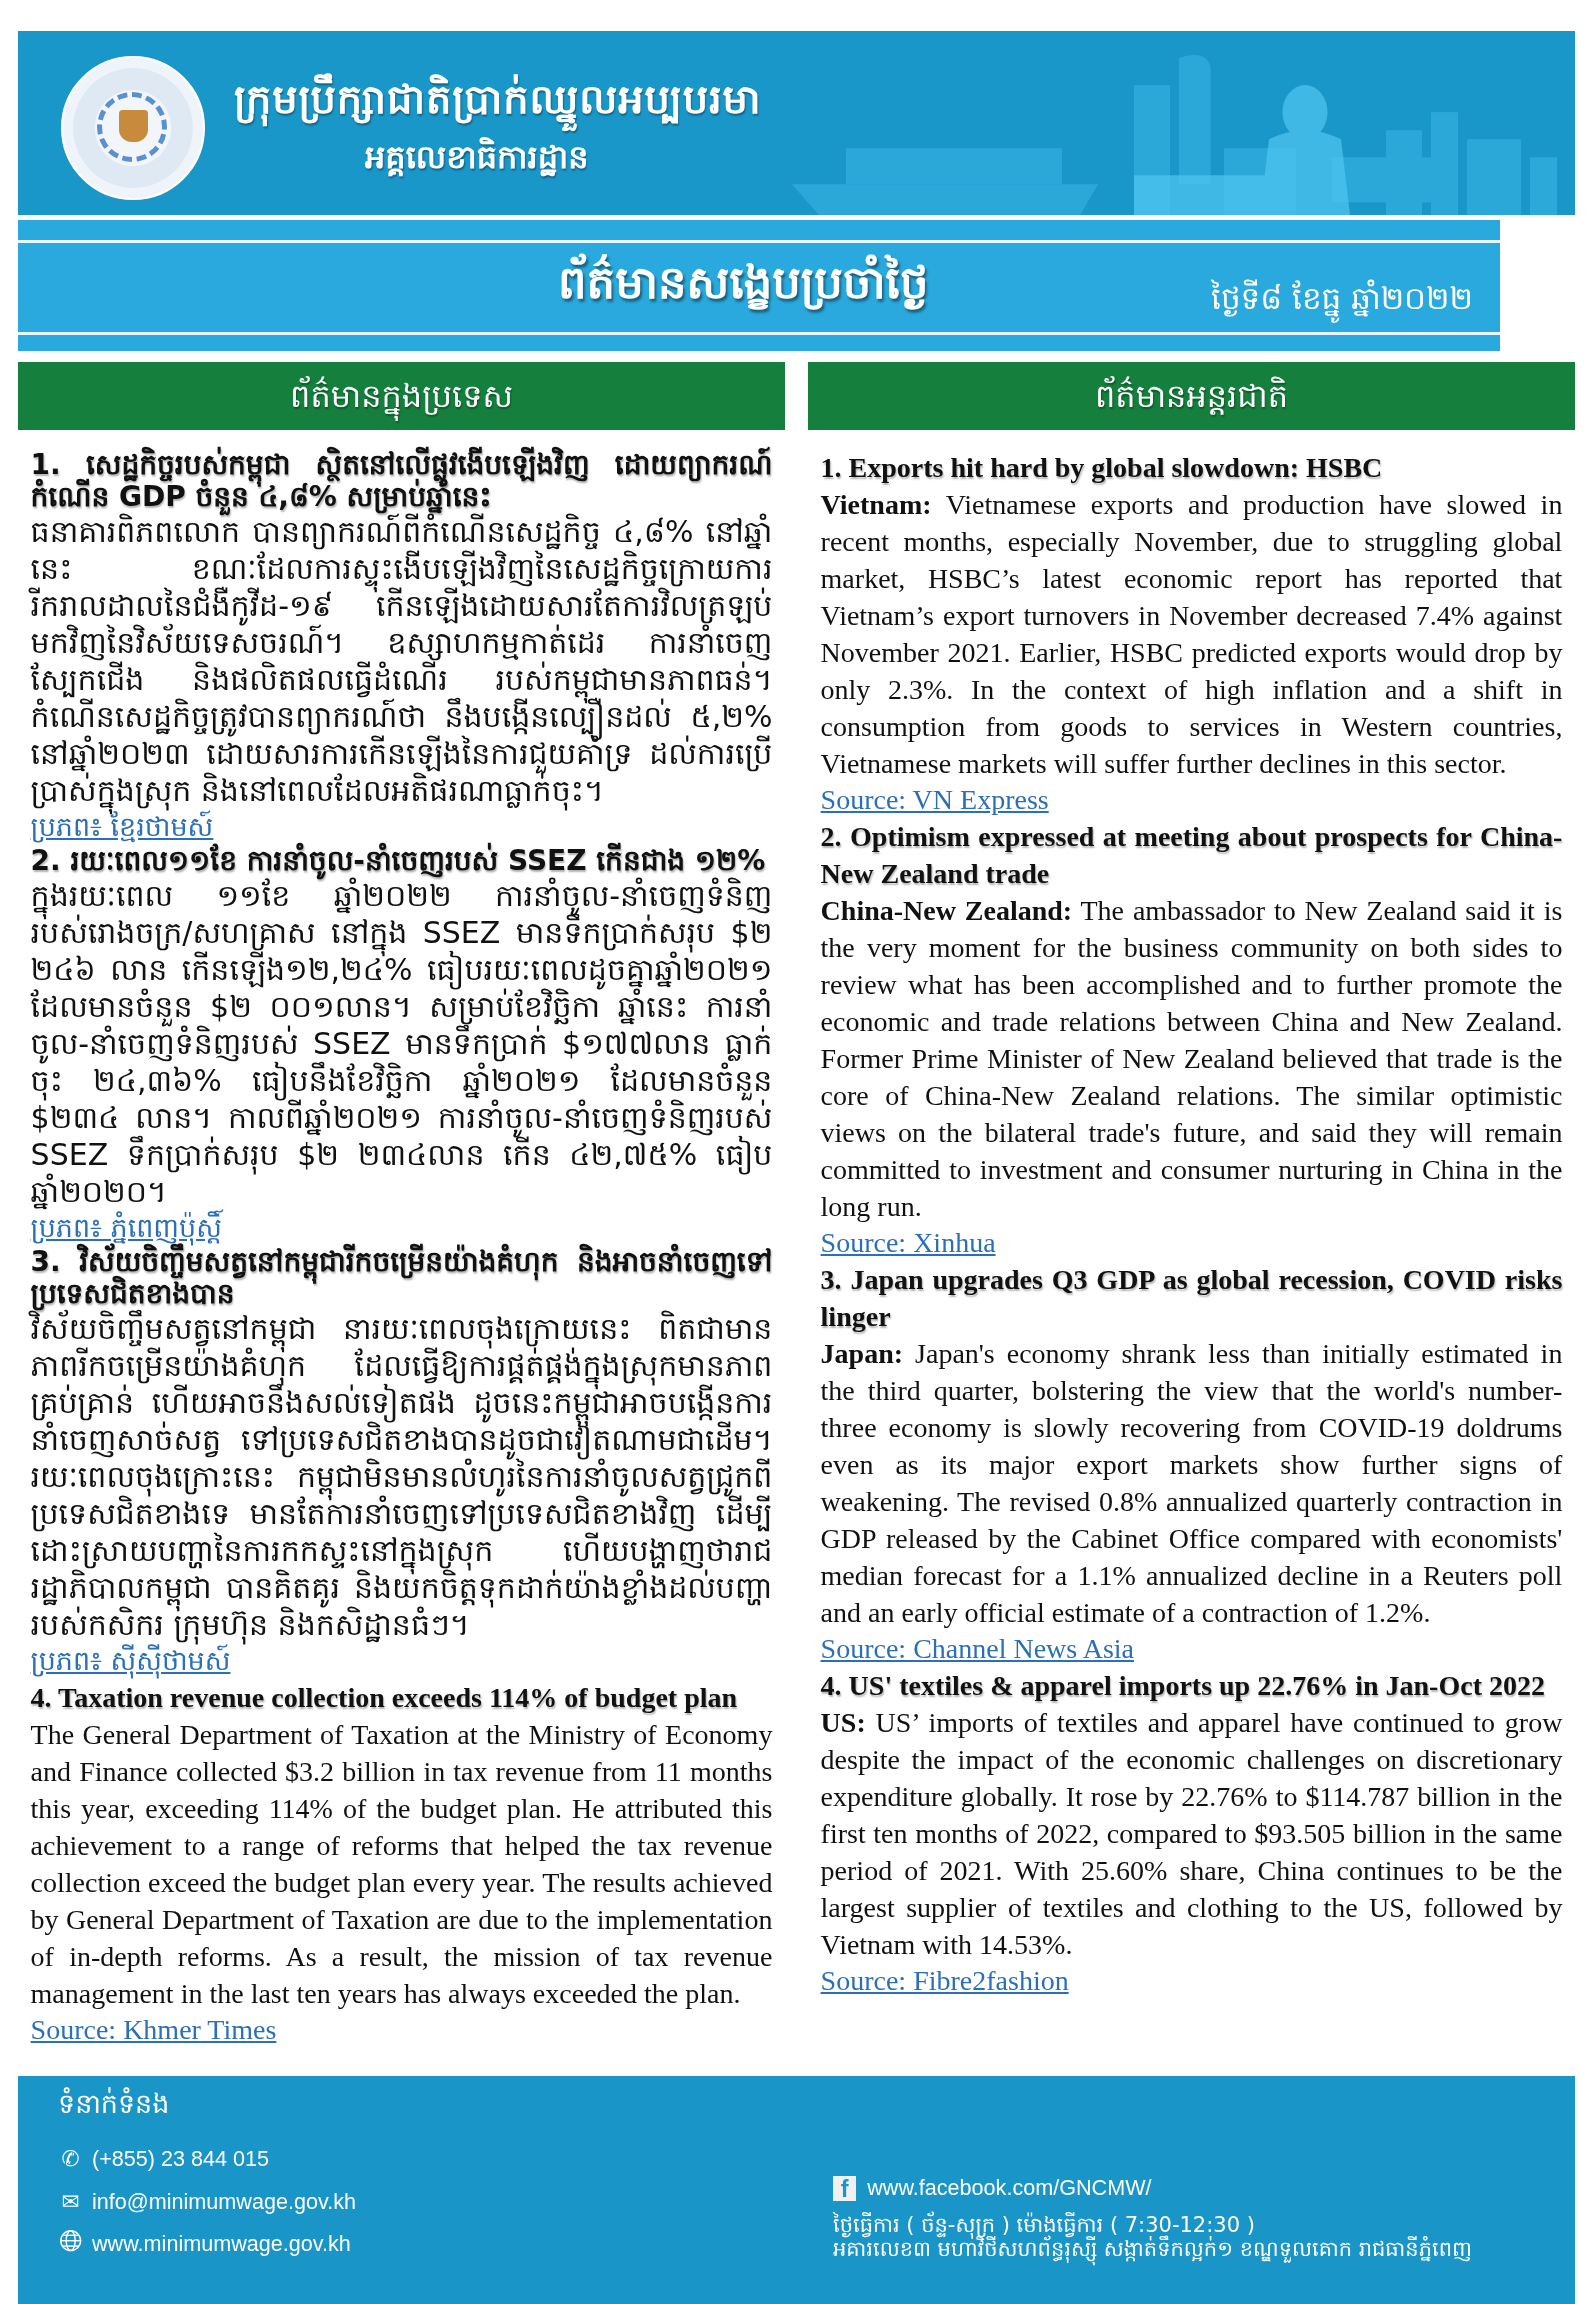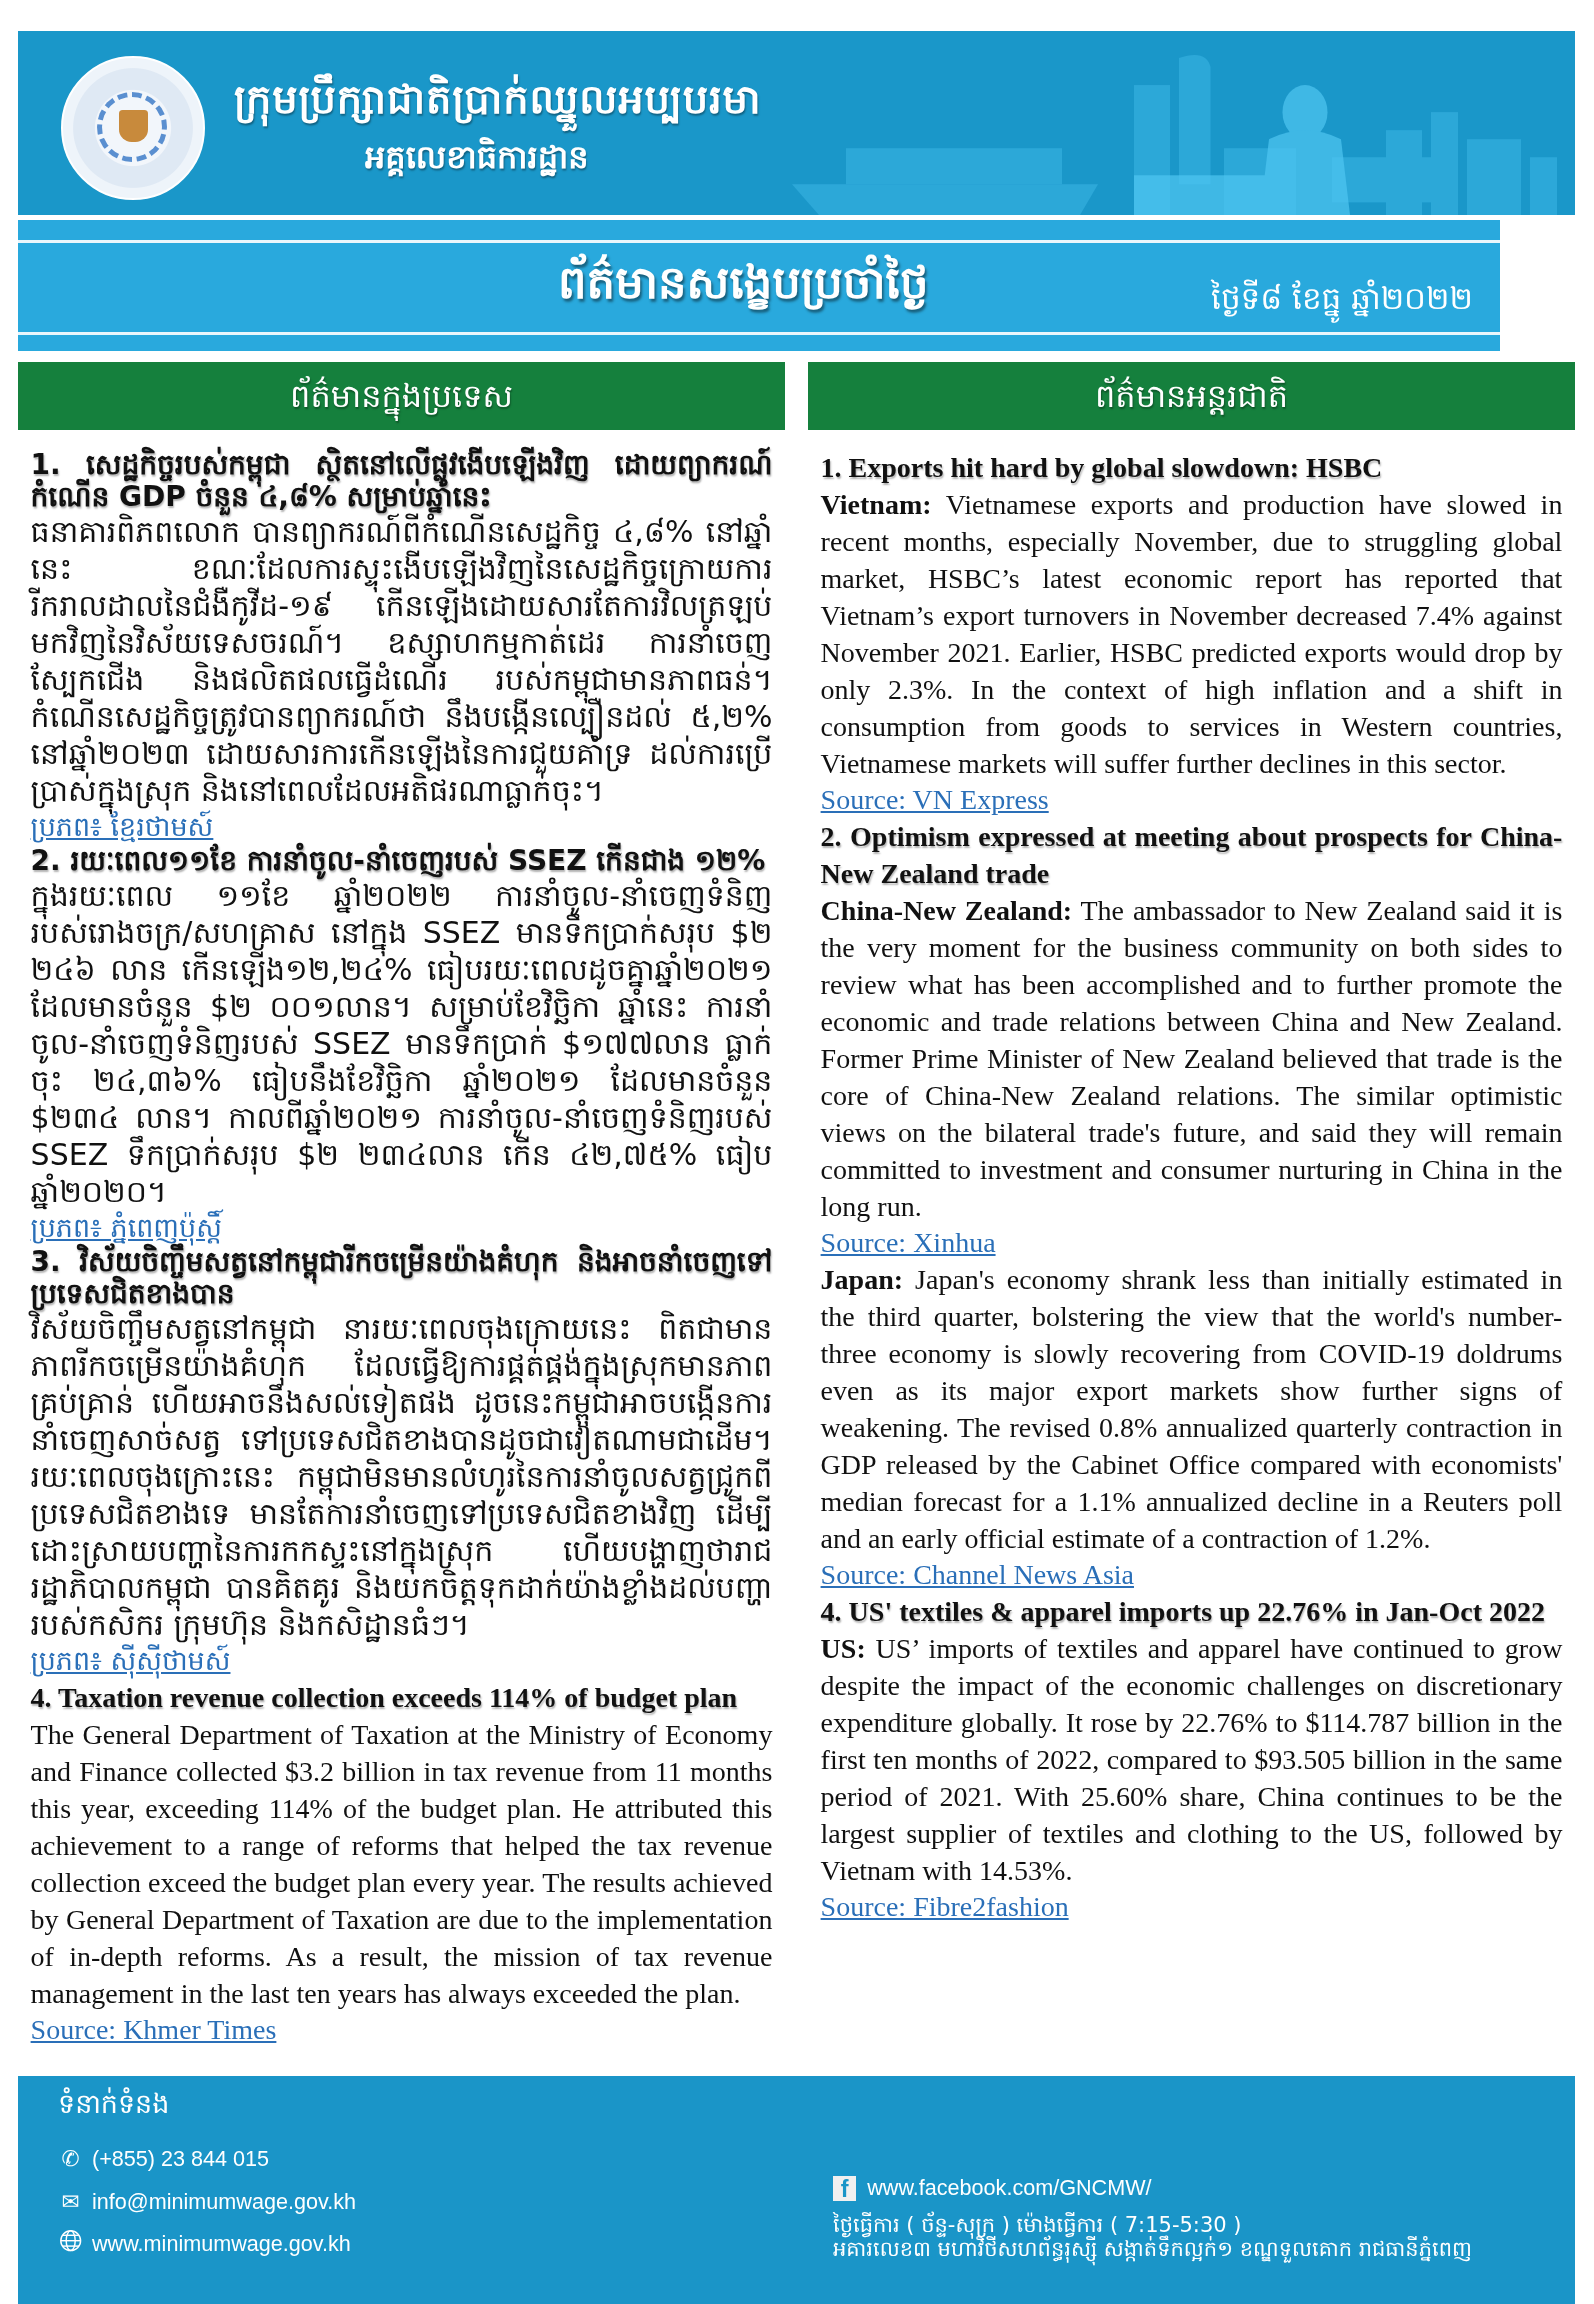--- a/index.html
+++ b/index.html
@@ -145,20 +145,21 @@
       <div class="en-title">1. Exports hit hard by global slowdown: HSBC</div>
       <div class="en-body"><b>Vietnam:</b><span> Vietnamese exports and production have slowed in recent months, especially November, due to struggling global market, HSBC’s latest economic report has reported that Vietnam’s export turnovers in November decreased 7.4% against November 2021. Earlier, HSBC predicted exports would drop by only 2.3%. In the context of high inflation and a shift in consumption from goods to services in Western countries, Vietnamese markets will suffer further declines in this sector.</span></div>
       <a class="en-src">Source: VN Express</a>
     </div>
     <div>
       <div class="en-title">2. Optimism expressed at meeting about prospects for China-New Zealand trade</div>
       <div class="en-body"><b>China-New Zealand:</b><span> The ambassador to New Zealand said it is the very moment for the business community on both sides to review what has been accomplished and to further promote the economic and trade relations between China and New Zealand. Former Prime Minister of New Zealand believed that trade is the core of China-New Zealand relations. The similar optimistic views on the bilateral trade's future, and said they will remain committed to investment and consumer nurturing in China in the long run.</span></div>
       <a class="en-src">Source: Xinhua</a>
     </div>
     <div>
+      <div class="en-title">3. Japan upgrades Q3 GDP as global recession, COVID risks linger</div>
       <div class="en-body"><b>Japan:</b><span> Japan's economy shrank less than initially estimated in the third quarter, bolstering the view that the world's number-three economy is slowly recovering from COVID-19 doldrums even as its major export markets show further signs of weakening. The revised 0.8% annualized quarterly contraction in GDP released by the Cabinet Office compared with economists' median forecast for a 1.1% annualized decline in a Reuters poll and an early official estimate of a contraction of 1.2%.</span></div>
       <a class="en-src">Source: Channel News Asia</a>
     </div>
     <div>
       <div class="en-title">4. US' textiles &amp; apparel imports up 22.76% in Jan-Oct 2022</div>
       <div class="en-body"><b>US:</b><span> US’ imports of textiles and apparel have continued to grow despite the impact of the economic challenges on discretionary expenditure globally. It rose by 22.76% to $114.787 billion in the first ten months of 2022, compared to $93.505 billion in the same period of 2021. With 25.60% share, China continues to be the largest supplier of textiles and clothing to the US, followed by Vietnam with 14.53%.</span></div>
       <a class="en-src">Source: Fibre2fashion</a>
     </div>
   </div>
 </div>
@@ -183,16 +184,16 @@
           <line x1="4" y1="19" x2="22" y2="19"></line>
       </svg>
     </span>
     <span>www.minimumwage.gov.kh</span>
   </div>
 
   <div class="f-right f-fb">
     <span class="fb-ic">f</span>
     <span>www.facebook.com/GNCMW/</span>
   </div>
-  <div class="f-right f-hours">ថ្ងៃធ្វើការ ( ច័ន្ទ-សុក្រ ) ម៉ោងធ្វើការ ( 7:15-5:30 )</div>
+  <div class="f-right f-hours">ថ្ងៃធ្វើការ ( ច័ន្ទ-សុក្រ ) ម៉ោងធ្វើការ ( 7:30-12:30 )</div>
   <div class="f-right f-addr">អគារលេខ៣ មហាវិថីសហព័ន្ធរុស្ស៊ី សង្កាត់ទឹកល្អក់១ ខណ្ឌទួលគោក រាជធានីភ្នំពេញ</div>
 </div>
 
 
 </body></html>

